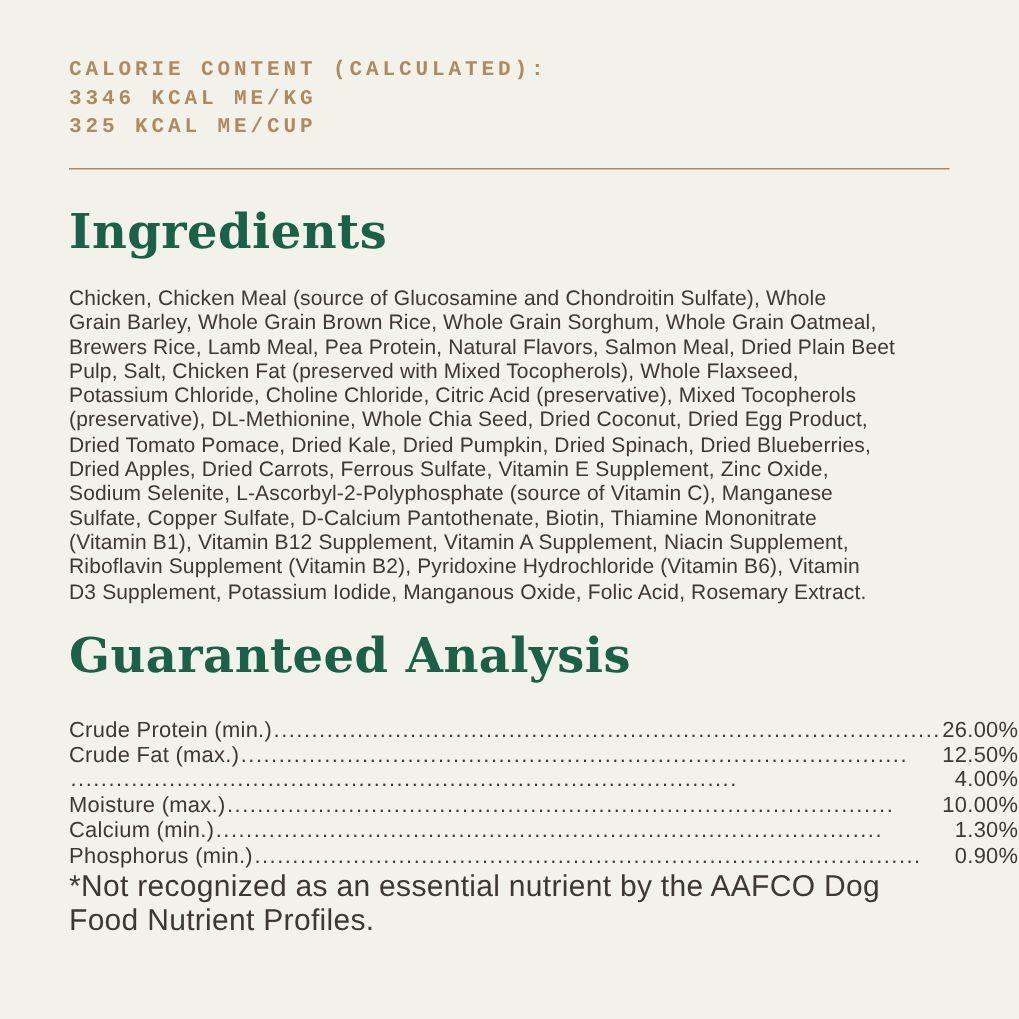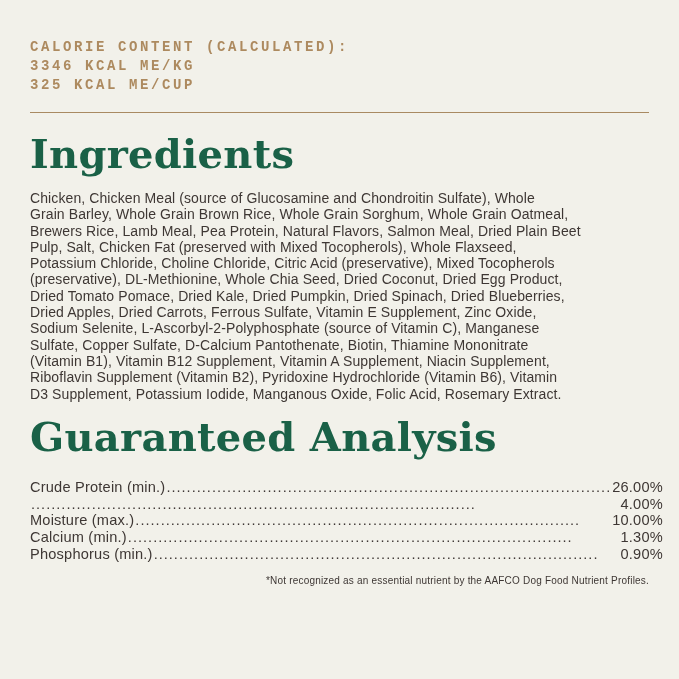--- a/index.html
+++ b/index.html
@@ -3,21 +3,21 @@
 <meta charset="utf-8">
 <style>
   html, body { margin: 0; padding: 0; }
   body {
     width: 679px; height: 679px;
     background: #f2f1ea;
     font-family: "Liberation Sans", sans-serif;
     color: #3e3734;
     overflow: hidden;
   }
-  .page { padding: 0 30px; box-sizing: border-box; width: 679px; height: 679px; }
+  .page { padding: 0 46px; box-sizing: border-box; width: 679px; height: 679px; }
 
   .calories {
     padding-top: 38px;
     font-family: "Liberation Mono", monospace;
     font-weight: 700;
     font-size: 14px;
     line-height: 19px;
     letter-spacing: 2.6px;
     color: #ad8a5f;
   }
@@ -25,21 +25,21 @@
   .rule {
     border: none;
     border-top: 1.6px solid #a98a62;
     margin: 17px 0 0 0;
   }
 
   h1 {
     font-family: "DejaVu Serif", serif;
     font-weight: 700;
     color: #1a6147;
-    font-size: 40px;
+    font-size: 32px;
     line-height: 40px;
     margin: 0;
     letter-spacing: 0.3px;
   }
   .ingredients-title { margin-top: 21px; }
   .analysis-title { margin-top: 15px; }
 
   .para {
     margin-top: 16px;
     font-size: 14px;
@@ -65,24 +65,22 @@
     white-space: nowrap;
     margin: 0 1px;
   }
   .arow .dots::after {
     content: "........................................................................................";
     letter-spacing: 1px;
   }
   .arow .value { white-space: nowrap; }
 
   .footnote {
-    margin-top: 12px;
-    font-size: 10px;
+    font-size: 20px;
     letter-spacing: 0.2px;
-    text-align: right;
   }
 </style>
 </head>
 <body>
 
 <div class="page">
 
   <div class="calories">
     <div>CALORIE CONTENT (CALCULATED):</div>
     <div>3346 KCAL ME/KG</div>
@@ -110,20 +108,25 @@
   <h1 class="analysis-title">Guaranteed Analysis</h1>
 
   <div class="analysis">
     <div class="col">
       <div class="arow">
         <span class="label">Crude Protein (min.)</span>
         <span class="dots"></span>
         <span class="value">26.00%</span>
       </div>
       <div class="arow">
+        <span class="label">Crude Fat (max.)</span>
+        <span class="dots"></span>
+        <span class="value">12.50%</span>
+      </div>
+      <div class="arow">
         <span class="dots"></span>
         <span class="value">4.00%</span>
       </div>
       <div class="arow">
         <span class="label">Moisture (max.)</span>
         <span class="dots"></span>
         <span class="value">10.00%</span>
       </div>
       <div class="arow">
         <span class="label">Calcium (min.)</span>

